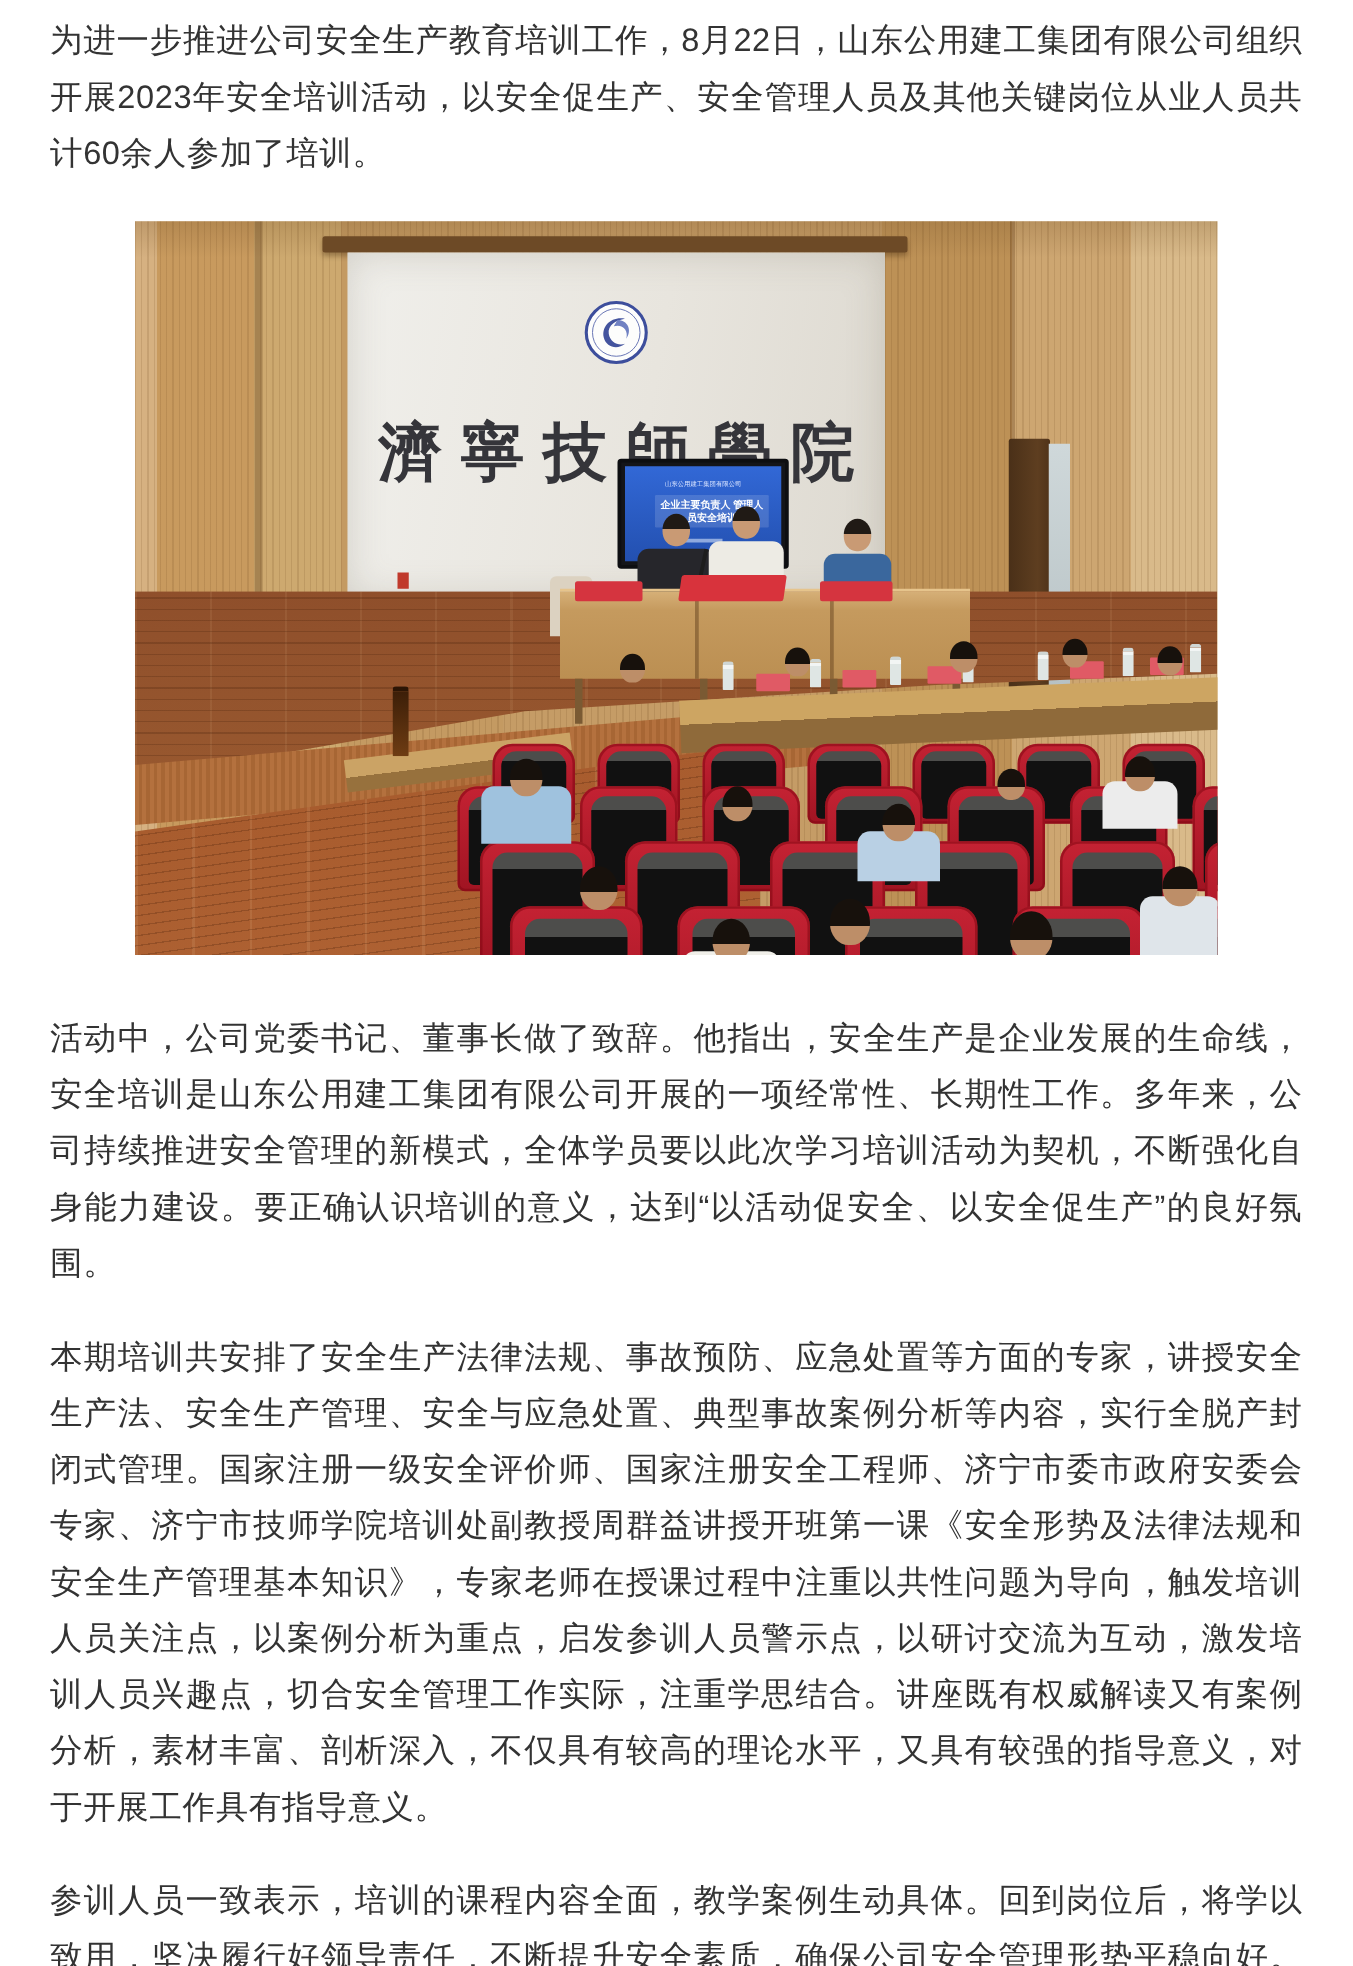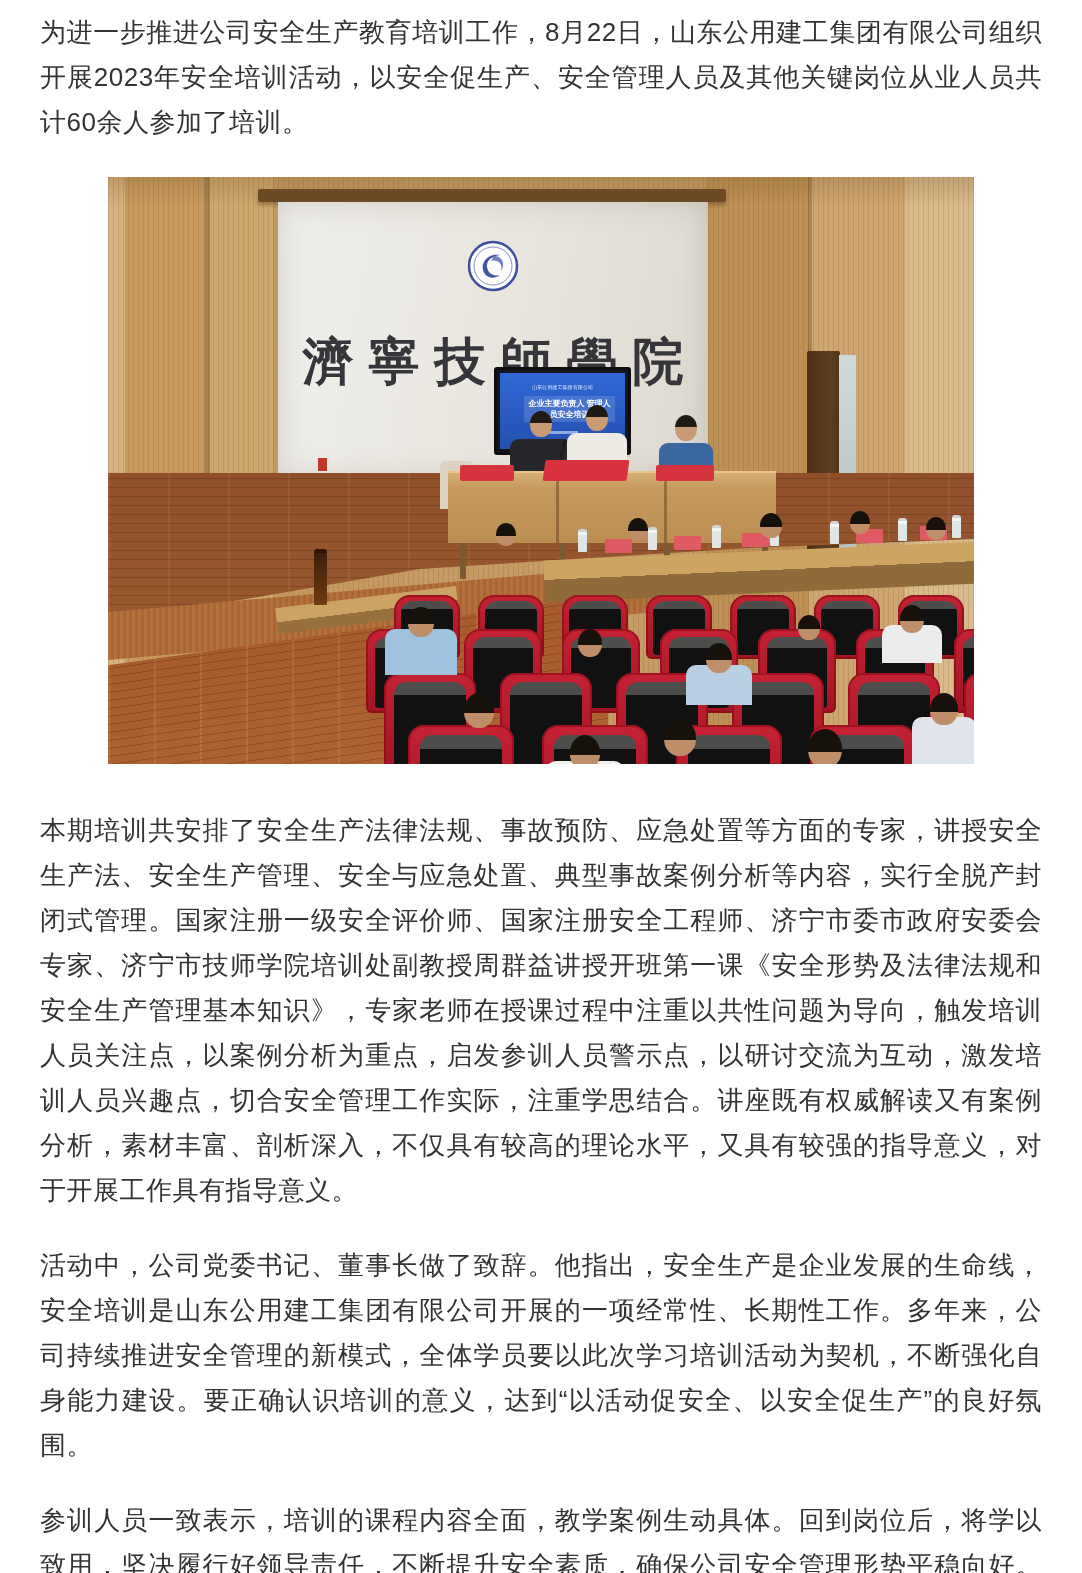--- a/index.html
+++ b/index.html
@@ -319,17 +319,17 @@
           <div class="aud-head" style="left:556px;top:542px;width:32px;height:37px;z-index:13"></div>
           <div class="aud-shirt" style="left:438px;top:584px;width:78px;height:34px;background:#f0efe9;z-index:13"></div>
           <div class="aud-head" style="left:462px;top:558px;width:30px;height:35px;z-index:13"></div>
           <div class="aud-head" style="left:700px;top:552px;width:34px;height:39px;z-index:13"></div>
           <div class="aud-shirt" style="left:804px;top:540px;width:64px;height:52px;background:#dfe5ea;z-index:13"></div>
           <div class="aud-head" style="left:822px;top:516px;width:28px;height:32px;z-index:13"></div>
         </div>
     </div>
   </figure>
 
+  <p>活动中，公司党委书记、董事长做了致辞。他指出，安全生产是企业发展的生命线，安全培训是山东公用建工集团有限公司开展的一项经常性、长期性工作。多年来，公司持续推进安全管理的新模式，全体学员要以此次学习培训活动为契机，不断强化自身能力建设。要正确认识培训的意义，达到“以活动促安全、以安全促生产”的良好氛围。</p>
   <p>本期培训共安排了安全生产法律法规、事故预防、应急处置等方面的专家，讲授安全生产法、安全生产管理、安全与应急处置、典型事故案例分析等内容，实行全脱产封闭式管理。国家注册一级安全评价师、国家注册安全工程师、济宁市委市政府安委会专家、济宁市技师学院培训处副教授周群益讲授开班第一课《安全形势及法律法规和安全生产管理基本知识》，专家老师在授课过程中注重以共性问题为导向，触发培训人员关注点，以案例分析为重点，启发参训人员警示点，以研讨交流为互动，激发培训人员兴趣点，切合安全管理工作实际，注重学思结合。讲座既有权威解读又有案例分析，素材丰富、剖析深入，不仅具有较高的理论水平，又具有较强的指导意义，对于开展工作具有指导意义。</p>
-  <p>活动中，公司党委书记、董事长做了致辞。他指出，安全生产是企业发展的生命线，安全培训是山东公用建工集团有限公司开展的一项经常性、长期性工作。多年来，公司持续推进安全管理的新模式，全体学员要以此次学习培训活动为契机，不断强化自身能力建设。要正确认识培训的意义，达到“以活动促安全、以安全促生产”的良好氛围。</p>
   <p>参训人员一致表示，培训的课程内容全面，教学案例生动具体。回到岗位后，将学以致用，坚决履行好领导责任，不断提升安全素质，确保公司安全管理形势平稳向好。下一步，山东公用建工集团有限公司将加大企业负责人和安全员培训力度，确保相关人员培训全覆盖。</p>
 
 </article>
 
 </body></html>

